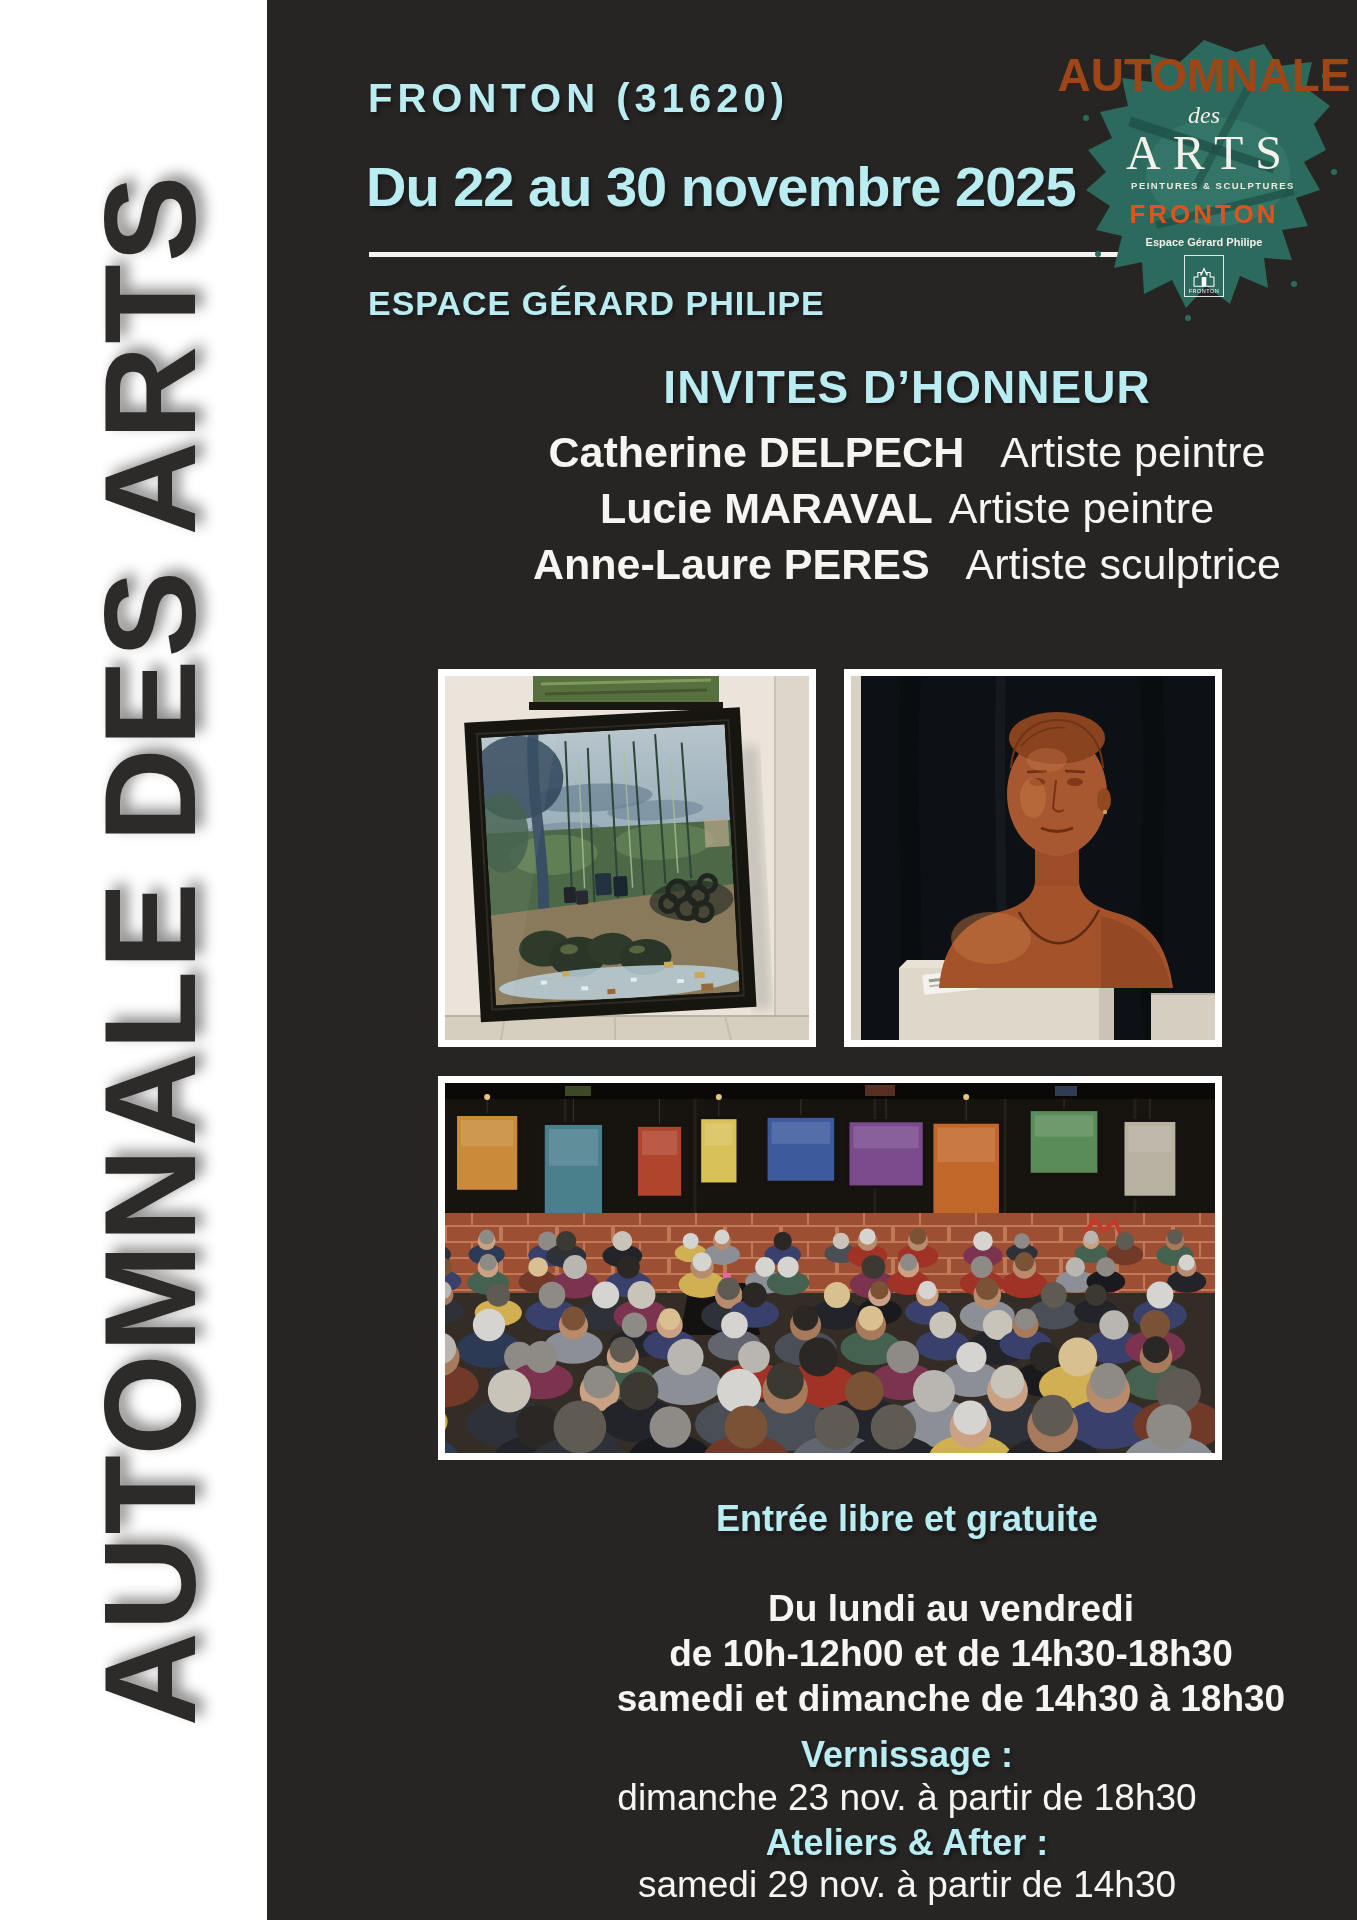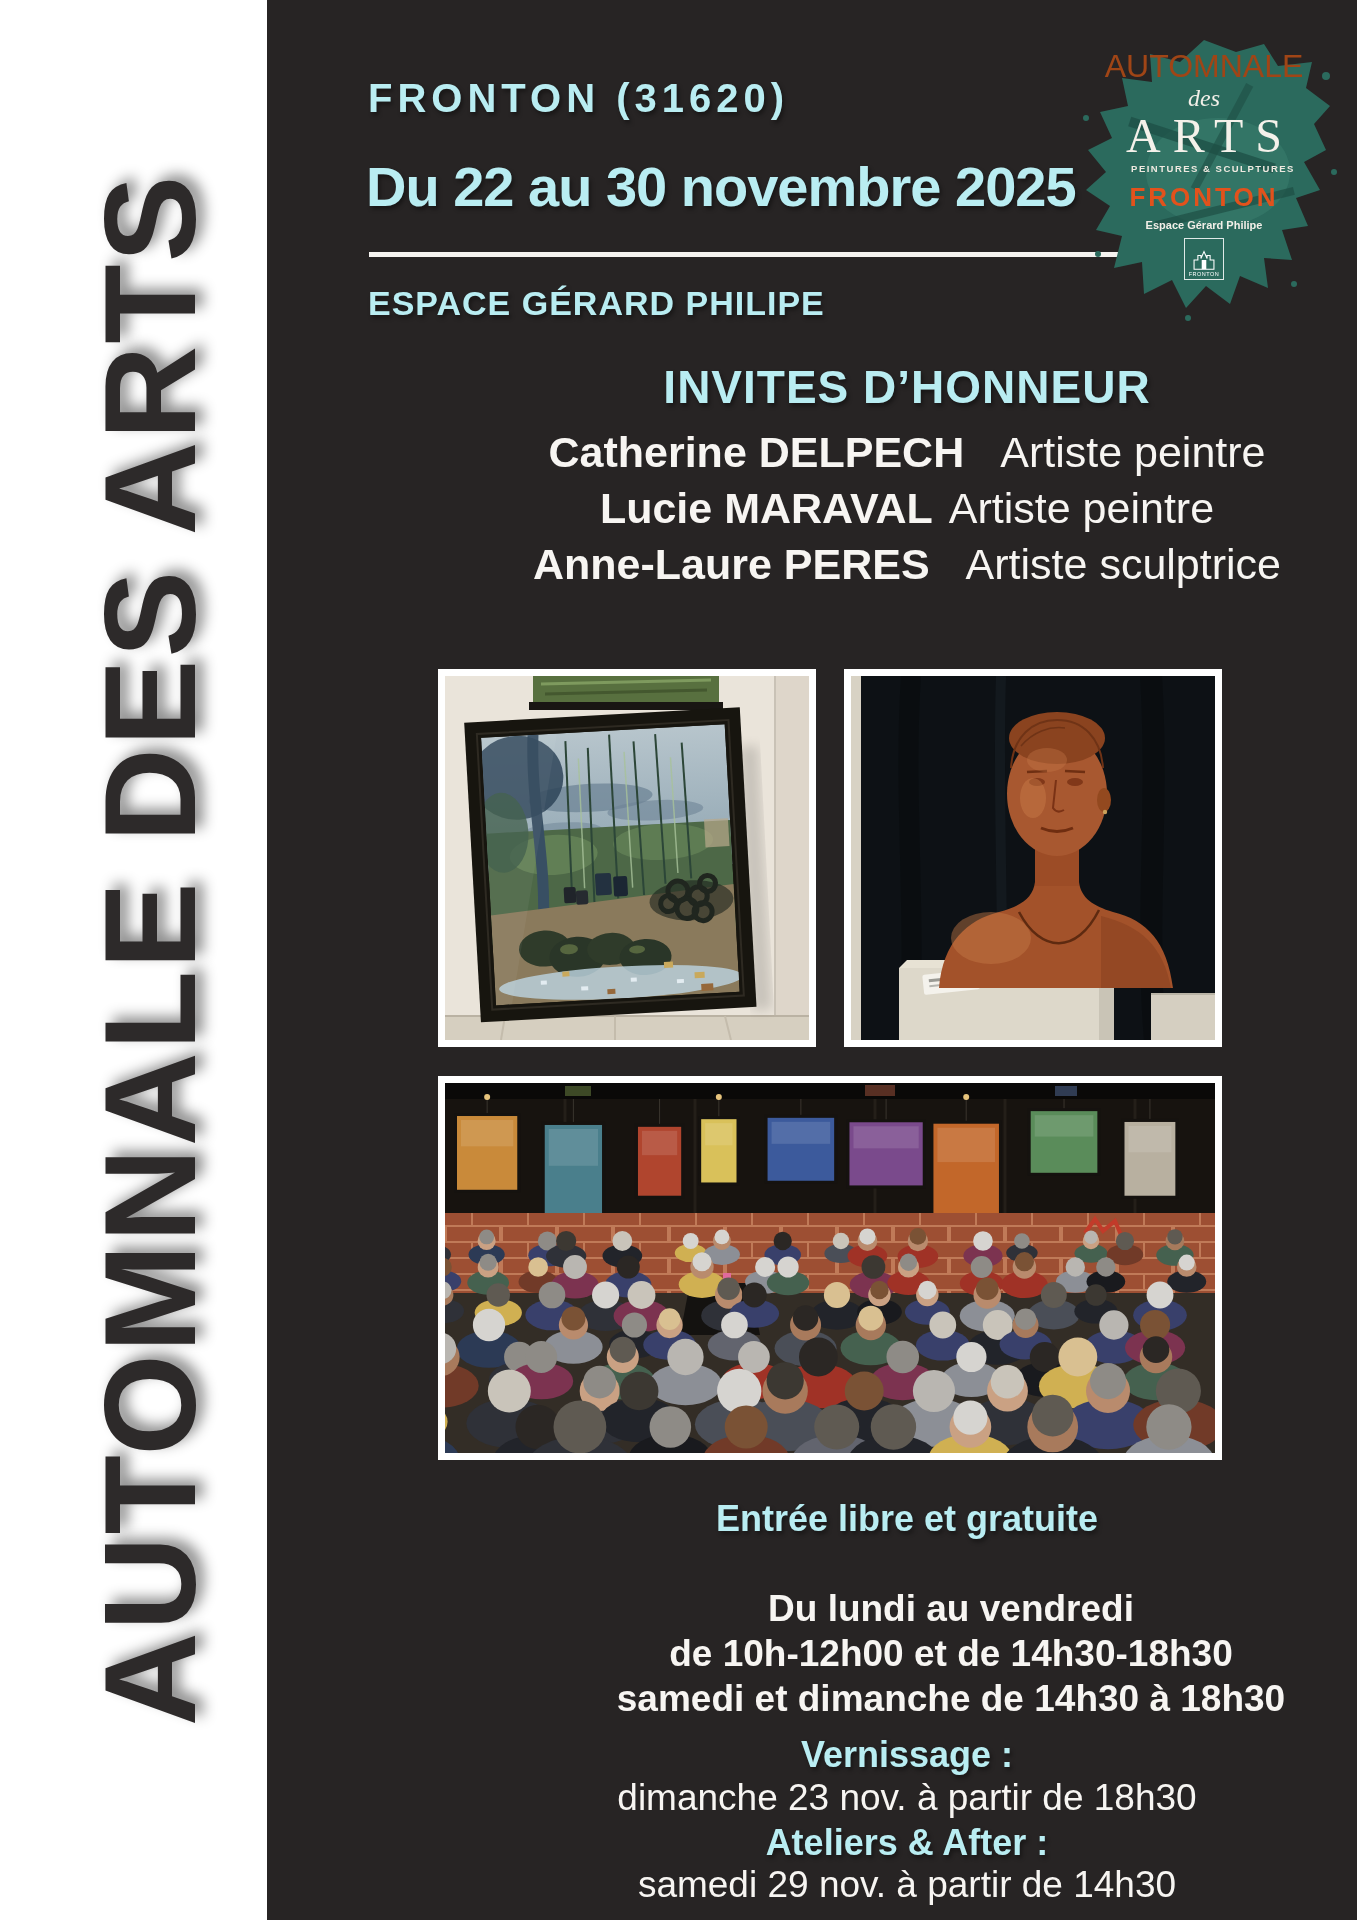--- a/index.html
+++ b/index.html
@@ -55,21 +55,21 @@
   .i-h1{top:1588px;} .i-h2{top:1633px;} .i-h3{top:1678px;}
   .i-label{font-size:36px;font-weight:700;color:var(--accent_cyan);text-shadow:2px 3px 4px rgba(0,0,0,.4);}
   .i-date{font-size:37px;font-weight:400;color:var(--text_white);}
   .i-vlabel{top:1734px;} .i-vdate{top:1777px;}
   .i-alabel{top:1822px;} .i-adate{top:1864px;}
   
   .logo{position:absolute;left:1068px;top:22px;width:272px;height:300px;}
   .logo .blob{position:absolute;left:0;top:0;width:100%;height:100%;}
   .logo-texts{position:absolute;left:0;top:0;width:100%;height:100%;
     display:flex;flex-direction:column;align-items:center;padding-top:26px;box-sizing:border-box;}
-  .lg-automnale{font-size:32px;font-weight:400;letter-spacing:0;color:var(--logo_orange_dark);}
+  .lg-automnale{font-size:46px;font-weight:700;letter-spacing:0;color:var(--logo_orange_dark);}
   .lg-des{font-family:"Liberation Serif",serif;font-style:italic;font-size:24px;color:#f2efe8;margin-top:0;}
   .lg-arts{font-family:"Liberation Serif",serif;font-size:48px;font-weight:400;letter-spacing:12px;color:#f4f1ea;margin-top:-4px;margin-right:-12px;}
   .lg-peintures{font-size:9.5px;font-weight:700;letter-spacing:1.5px;color:#eee9e0;margin-top:0;padding-left:18px;}
   .lg-fronton{font-size:26px;font-weight:600;letter-spacing:3px;color:var(--logo_orange_bright);margin-top:8px;}
   .lg-espace{font-size:11px;font-weight:700;color:#f2efe8;margin-top:6px;}
   .lg-emblem{margin-top:7px;width:40px;height:42px;border:1.5px solid rgba(255,255,255,.85);
     display:flex;flex-direction:column;align-items:center;justify-content:flex-end;padding:2px;box-sizing:border-box;}
   .lg-emblem-text{font-size:5.5px;letter-spacing:.5px;color:#fff;}
 </style>
 </head>

